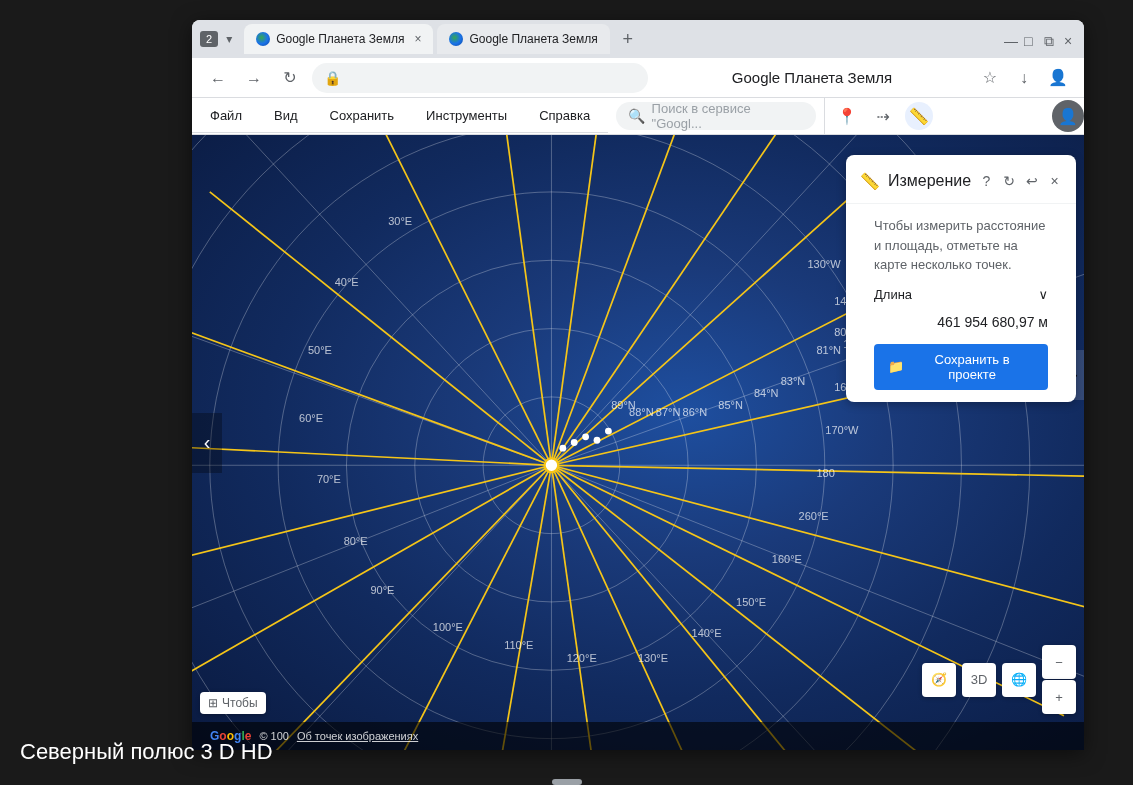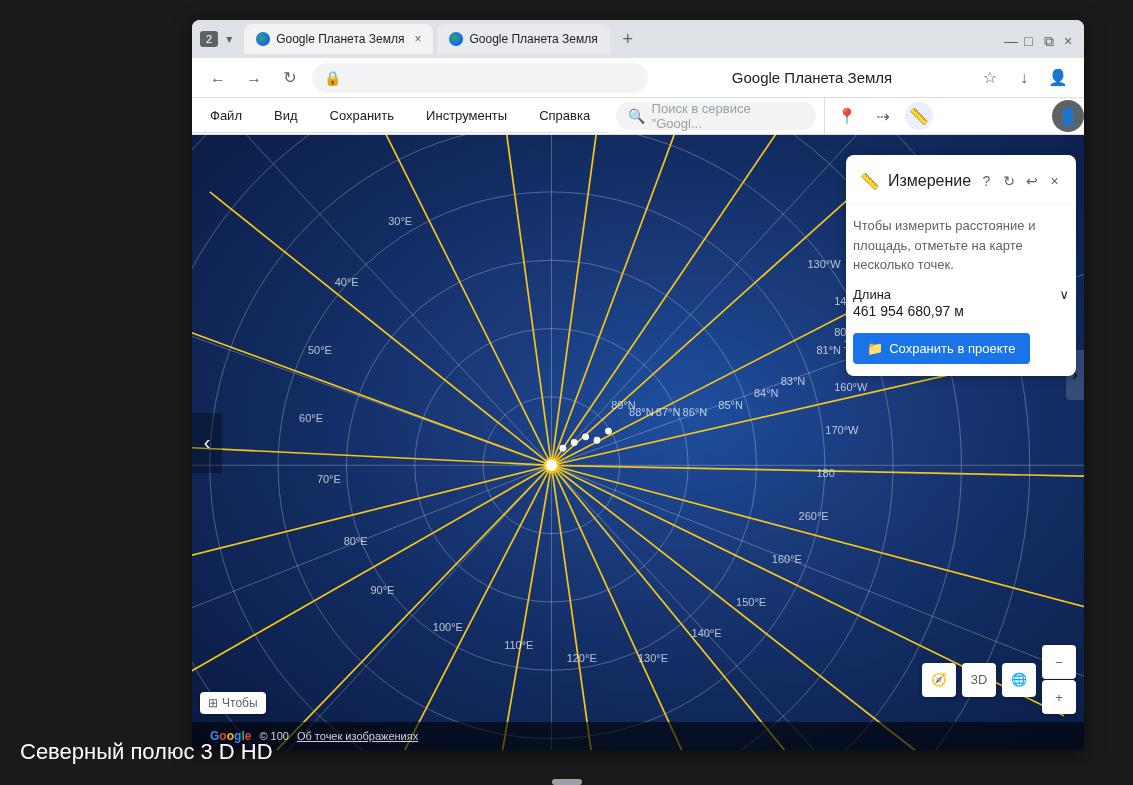--- a/index.html
+++ b/index.html
@@ -333,41 +333,42 @@
       height: 28px;
       display: flex;
       align-items: center;
       justify-content: center;
       border-radius: 50%;
       cursor: pointer;
       color: #5f6368;
       font-size: 14px;
     }
     .panel-body {
-      padding: 12px 7px;
+      padding: 12px 28px;
     }
     .panel-description {
       font-size: 13px;
       color: #5f6368;
       line-height: 1.5;
       margin-bottom: 12px;
     }
     .panel-length-label {
       font-size: 13px;
       color: #202124;
       font-weight: 500;
       display: flex;
       align-items: center;
       justify-content: space-between;
     }
     .panel-length-value {
       font-size: 14px;
       color: #202124;
-      margin-top: 1px;
+      margin-top: 12px;
       margin-bottom: 14px;
+      text-align: right;
     }
     .save-btn {
       display: flex;
       align-items: center;
       gap: 6px;
       background: #1a73e8;
       color: white;
       border: none;
       border-radius: 4px;
       padding: 8px 14px;

